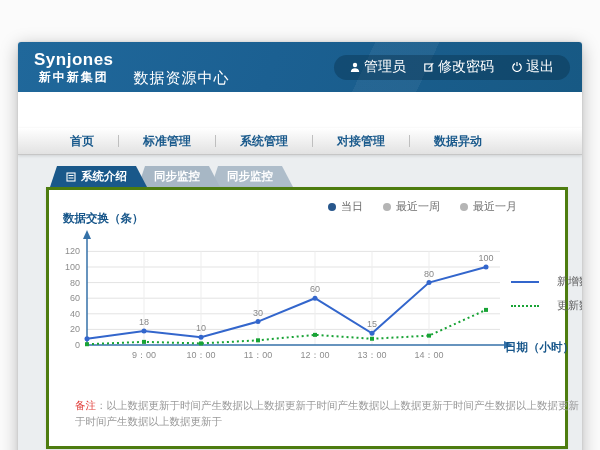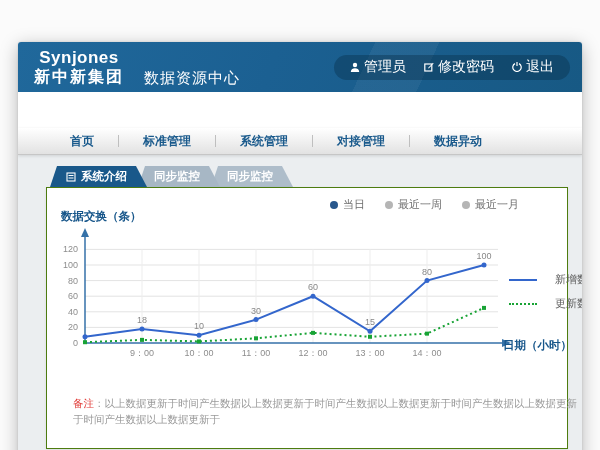--- a/index.html
+++ b/index.html
@@ -18,21 +18,21 @@
   .header {
     height:50px; flex:0 0 50px;
     background:linear-gradient(110deg,#20689b 0%, #1b6092 45%, #175984 100%);
     display:flex; align-items:center; padding:0 12px 0 16px; color:#fff;
     position:relative;
   }
   .header:after{content:"";position:absolute;right:120px;top:0;width:160px;height:50px;
     background:linear-gradient(115deg,transparent 40%,rgba(255,255,255,.05) 40%,rgba(255,255,255,.05) 75%,transparent 75%);pointer-events:none;}
   .logo { display:flex; flex-direction:column; align-items:center; line-height:1; }
   .logo-primary { font-size:17px; font-weight:bold; letter-spacing:.5px; }
-  .logo-secondary { font-size:16px; font-weight:bold; letter-spacing:2px; margin-top:3px; }
+  .logo-secondary { font-size:12px; font-weight:bold; letter-spacing:2px; margin-top:3px; }
   .app-title { font-size:15px; margin-left:20px; margin-top:22px; letter-spacing:1px; }
   .user-pill {
     margin-left:auto; height:25px; display:flex; align-items:center; gap:18px;
     background:rgba(5,39,64,.35); border-radius:13px; padding:0 16px; font-size:14px;
     z-index:2;
   }
   .pill-item { display:flex; align-items:center; gap:4px; cursor:pointer; white-space:nowrap; }
   .pill-item svg { display:block; }
   
   .navbar {
@@ -51,21 +51,21 @@
     height:21px; line-height:21px; color:#fff; font-size:11.5px; font-weight:bold;
     padding:0 20px 0 16px; background:#a7b7c5; margin-right:-9px; cursor:pointer;
     clip-path:polygon(7px 0, calc(100% - 11px) 0, 100% 100%, 0 100%);
     display:flex; align-items:center; gap:5px;
     position:relative; z-index:1;
   }
   .tab.active { background:#19588a; z-index:3; }
   .tab:nth-child(3){ z-index:0; background:#aebdca; }
   
   .panel {
-    background:#fff; border:1px solid #4d7c0f; height:262px; position:relative;
+    background:#fff; border:3px solid #4d7c0f; height:262px; position:relative;
     box-shadow:0 1px 3px rgba(0,0,0,.07);
   }
   .radios { position:absolute; top:9px; right:48px; display:flex; gap:20px; font-size:11px; color:#6e6e6e; }
   .radio { display:flex; align-items:center; gap:5px; cursor:pointer; }
   .radio-dot { width:8px; height:8px; border-radius:50%; background:#b5b5b5; }
   .radio.selected .radio-dot { background:#28578c; }
   .y-title { position:absolute; left:14px; top:21px; color:#17568a; font-weight:bold; font-size:11.5px; }
   .x-title { position:absolute; left:456px; top:150px; color:#17568a; font-weight:bold; font-size:11.5px; white-space:nowrap; }
   #chart-svg { position:absolute; left:6px; top:37px; }
   #chart-svg text { font-family:"Liberation Sans","DejaVu Sans",sans-serif; }

